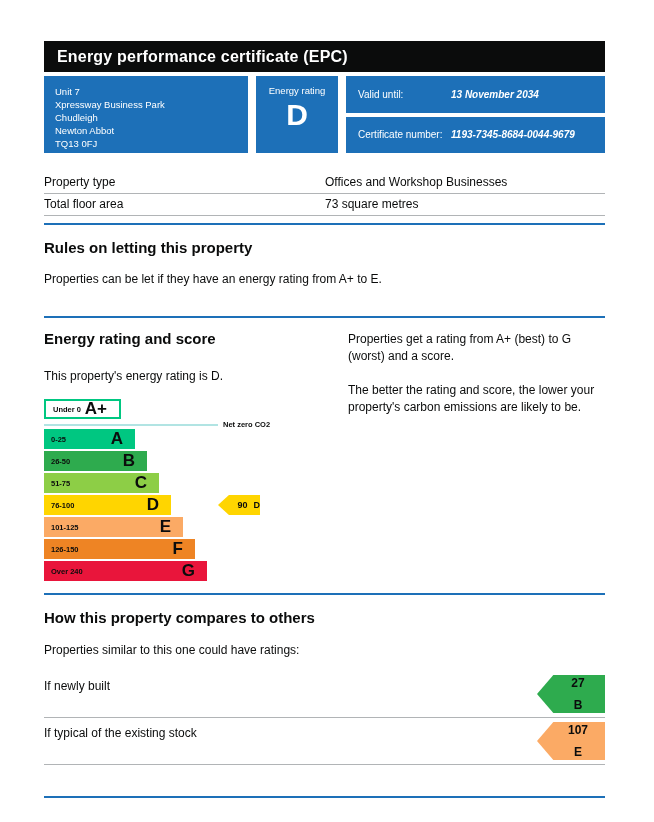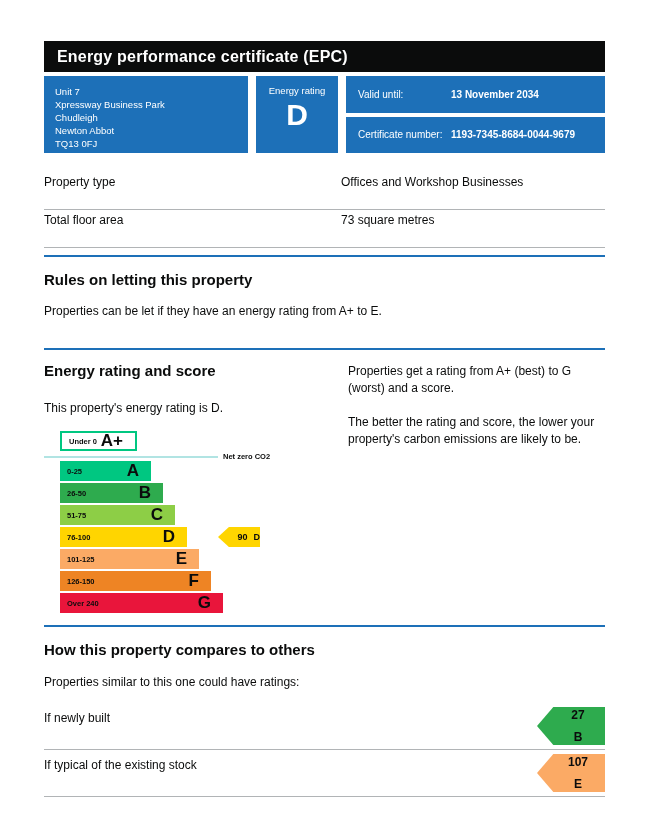--- a/index.html
+++ b/index.html
@@ -23,25 +23,25 @@
   
   .summary-row { margin-top: 4px; display: flex; gap: 8px; height: 77px; }
   .box-blue { background: #1d70b8; color: #ffffff; }
   .address-box { width: 204px; padding: 9px 11px; font-size: 9.5px; line-height: 13px; }
   .rating-box { width: 82px; text-align: center; padding-top: 9px; }
   .rating-box .rating-label { font-size: 9.5px; }
   .rating-box .rating-letter { font-size: 30px; font-weight: bold; line-height: 34px; margin-top: 2px; }
   .validity-col { flex: 1; display: flex; flex-direction: column; gap: 4px; }
   .validity-box { flex: 1; display: flex; align-items: center; padding: 0 12px; font-size: 10px; }
   .validity-box .v-label { width: 93px; flex: 0 0 93px; }
-  .validity-box .v-value { font-weight: bold; }
+  .validity-box .v-value { font-weight: bold; font-style: italic; }
 
   
   .prop-table { margin-top: 19px; font-size: 12px; }
-  .prop-row { display: flex; padding: 3px 0 20px 0; border-bottom: 1px solid #b1b4b6; gap: 16px; }
+  .prop-row { display: flex; padding: 3px 0 4px 0; border-bottom: 1px solid #b1b4b6; }
   .prop-label { flex: 0 0 281px; }
   .blue-rule { border: none; border-top: 2px solid #1d70b8; margin-top: 7px; }
 
   
   .section-heading { font-size: 15px; font-weight: bold; margin-top: 14px; }
   .body-text { font-size: 12px; line-height: 17px; }
   .rules-para { margin-top: 15px; }
   .divider-blue { border: none; border-top: 2px solid #1d70b8; }
   .divider-after-rules { margin-top: 28px; }
 
@@ -49,21 +49,21 @@
   .rating-grid { display: flex; margin-top: 12px; }
   .rating-left { flex: 0 0 304px; }
   .rating-left .section-heading { margin-top: 0; }
   .rating-current { margin-top: 21px; }
   .rating-right { width: 257px; padding-top: 1px; }
   .rating-right p + p { margin-top: 17px; }
 
   
   .epc-chart { position: relative; margin-top: 14px; height: 182px; width: 300px; }
   .band {
-    position: absolute; left: 16px; height: 20px;
+    position: absolute; left: 0; height: 20px;
     display: flex; align-items: center;
   }
   .band .range { font-size: 7.5px; font-weight: bold; padding-left: 7px; color: #0b0c0c; }
   .band .letter { margin-left: auto; padding-right: 12px; font-size: 17px; font-weight: bold; line-height: 18px; color: #0b0c0c; }
   .netzero-line { position: absolute; left: 0; height: 2px; }
   .netzero-label { position: absolute; font-size: 7.5px; font-weight: bold; white-space: nowrap; }
   .score-arrow {
     position: absolute; height: 20px; width: 42px;
     clip-path: polygon(0 50%, 26% 0, 100% 0, 100% 100%, 26% 100%);
     display: flex; align-items: center; justify-content: center;

